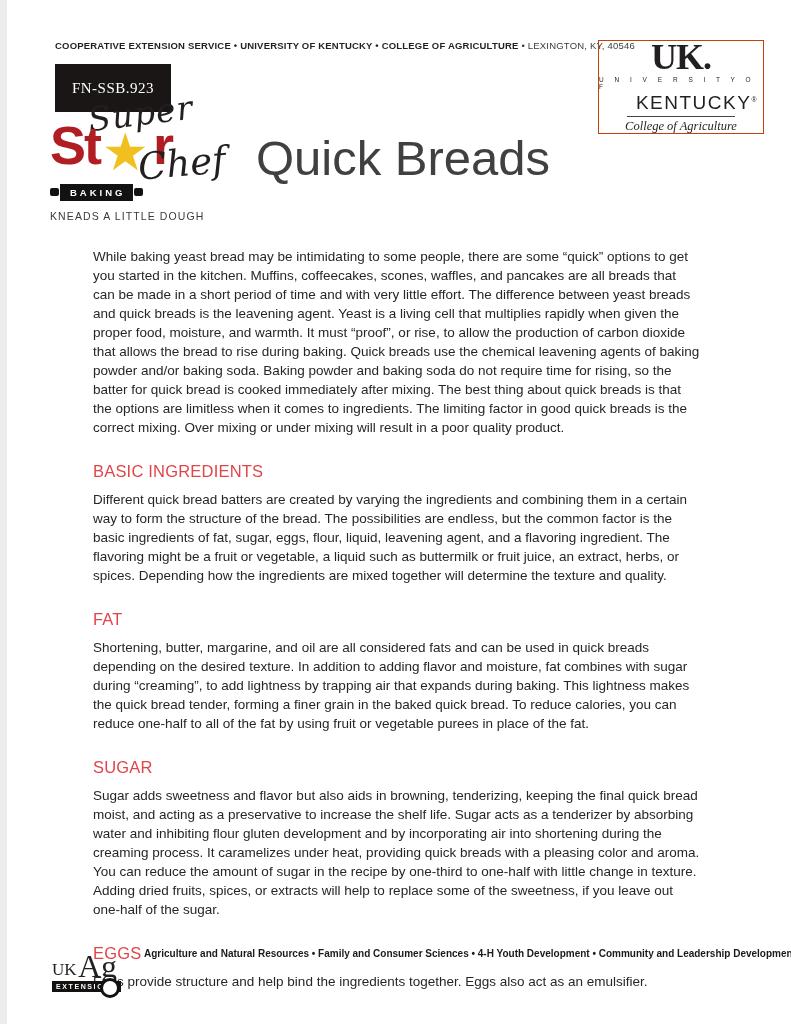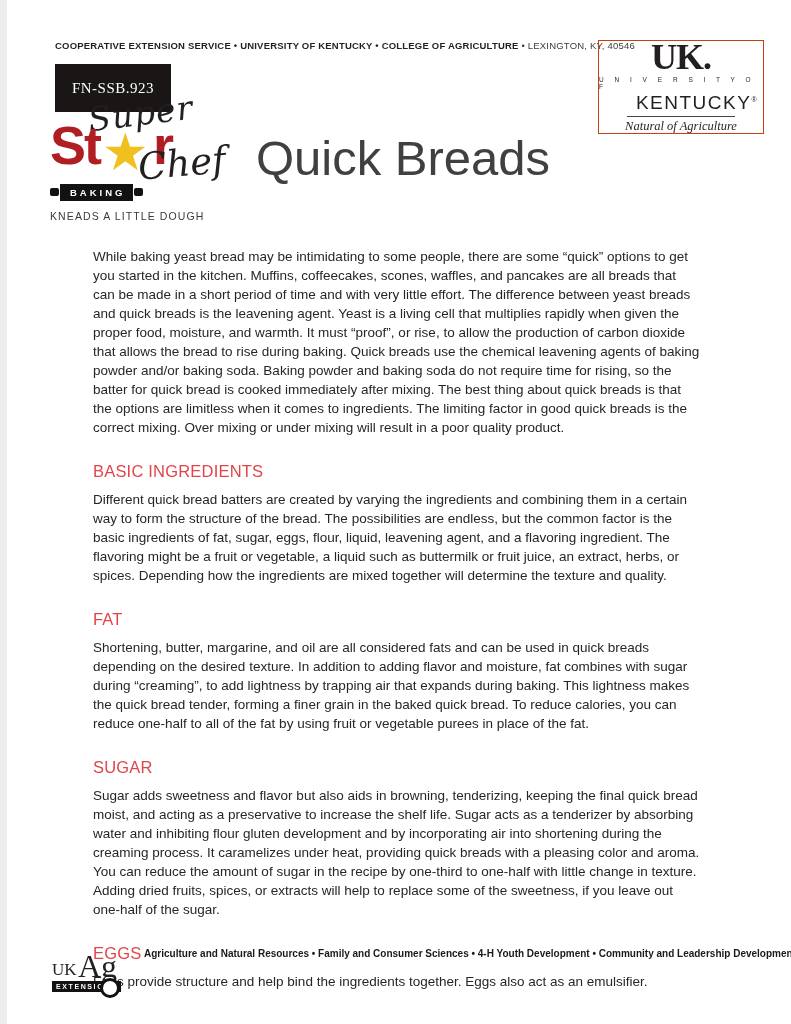--- a/index.html
+++ b/index.html
@@ -76,21 +76,21 @@
 
   <div class="pubbox">
     <span>FN-SSB.923</span>
   </div>
 
   <div class="uklogo">
     <div class="uk-big">UK.</div>
     <div class="uk-univ">U N I V E R S I T Y   O F</div>
     <div class="uk-kentucky"><span>KENTUCKY</span><sup>®</sup></div>
     <div class="uk-line"></div>
-    <div class="uk-college">Natural of Agriculture</div>
+    <div class="uk-college">College of Agriculture</div>
   </div>
 
   <div class="ssc">
     <div class="ssc-super">Super</div>
     <div class="ssc-st">St</div>
     <div class="ssc-star">★</div>
     <div class="ssc-r">r</div>
     <div class="ssc-chef">Chef</div>
     <div class="ssc-baking">BAKING</div>
     <div class="ssc-tagline">KNEADS A LITTLE DOUGH</div>

